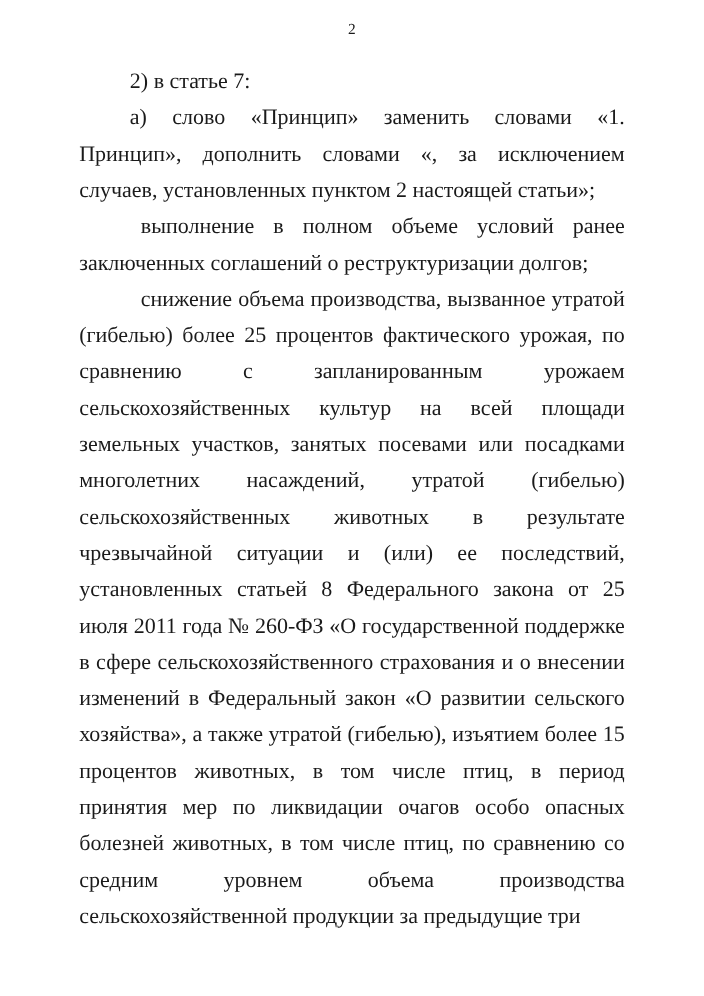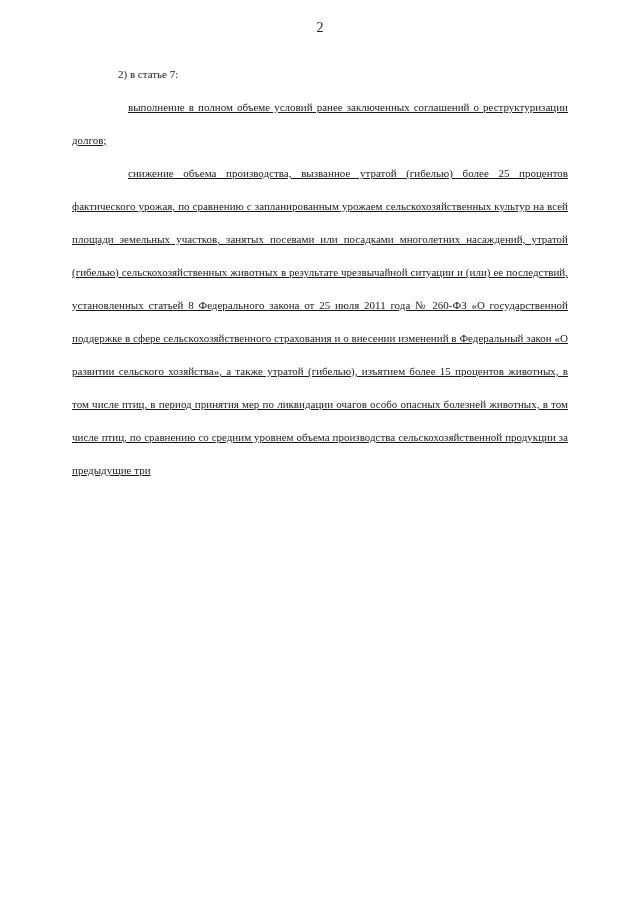--- a/index.html
+++ b/index.html
@@ -29,38 +29,38 @@
     letter-spacing: 0.2px;
   }
   .body-text {
     position: absolute;
     top: 58px;
     left: 72px;
     width: 496px;
   }
   p.para {
     margin: 0 0 0 0;
-    font-size: 11px;
+    font-size: 20px;
     line-height: 33px;
     text-align: justify;
     text-justify: inter-word;
     text-indent: 46px;
     hyphens: none;
   }
   p.para.indent-big {
     text-indent: 56px;
-    text-decoration: underline;
   }
 </style>
 </head>
 <body>
 
 <div class="page">
 
   <div class="page-number">2</div>
 
   <div class="body-text">
     <p class="para">2) в статье 7:</p>
+    <p class="para">а) слово «Принцип» заменить словами «1. Принцип», дополнить словами «, за исключением случаев, установленных пунктом 2 настоящей статьи»;</p>
     <p class="para indent-big">выполнение в полном объеме условий ранее заключенных соглашений о реструктуризации долгов;</p>
     <p class="para indent-big">снижение объема производства, вызванное утратой (гибелью) более 25 процентов фактического урожая, по сравнению с запланированным урожаем сельскохозяйственных культур на всей площади земельных участков, занятых посевами или посадками многолетних насаждений, утратой (гибелью) сельскохозяйственных животных в результате чрезвычайной ситуации и (или) ее последствий, установленных статьей 8 Федерального закона от 25 июля 2011 года № 260-ФЗ «О государственной поддержке в сфере сельскохозяйственного страхования и о внесении изменений в Федеральный закон «О развитии сельского хозяйства», а также утратой (гибелью), изъятием более 15 процентов животных, в том числе птиц, в период принятия мер по ликвидации очагов особо опасных болезней животных, в том числе птиц, по сравнению со средним уровнем объема производства сельскохозяйственной продукции за предыдущие три</p>
   </div>
 
 </div>
 
 </body></html>

